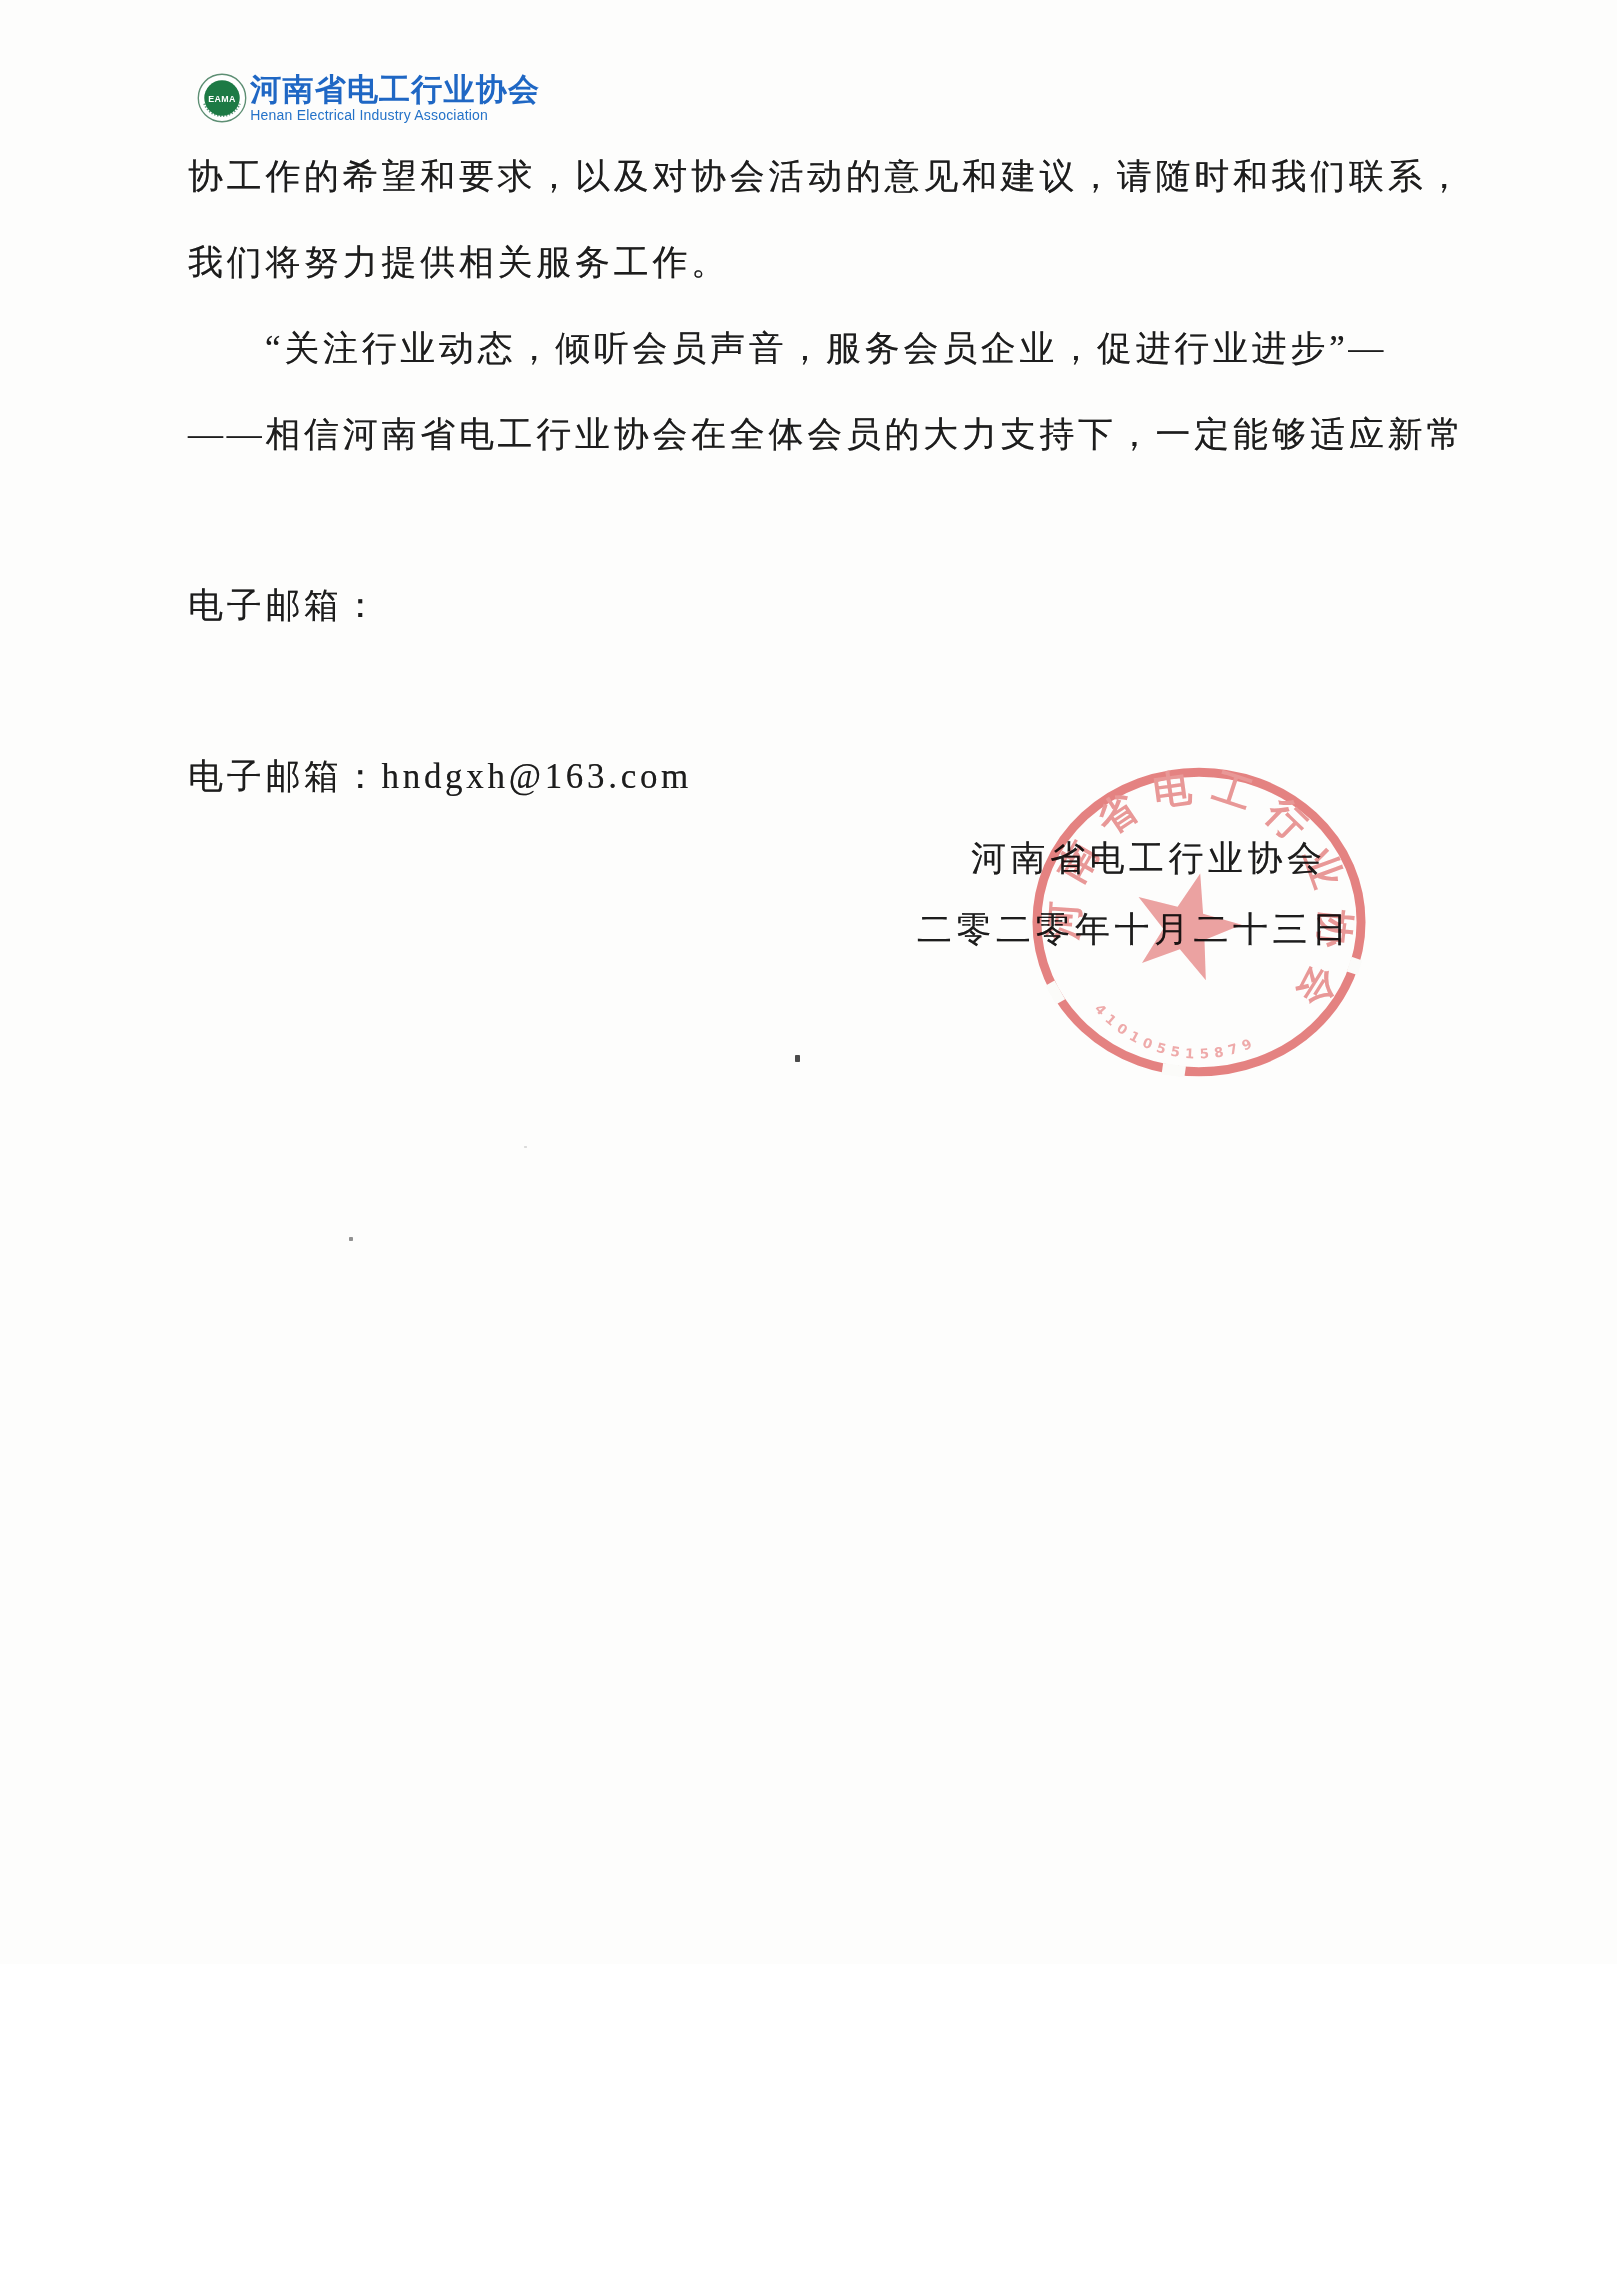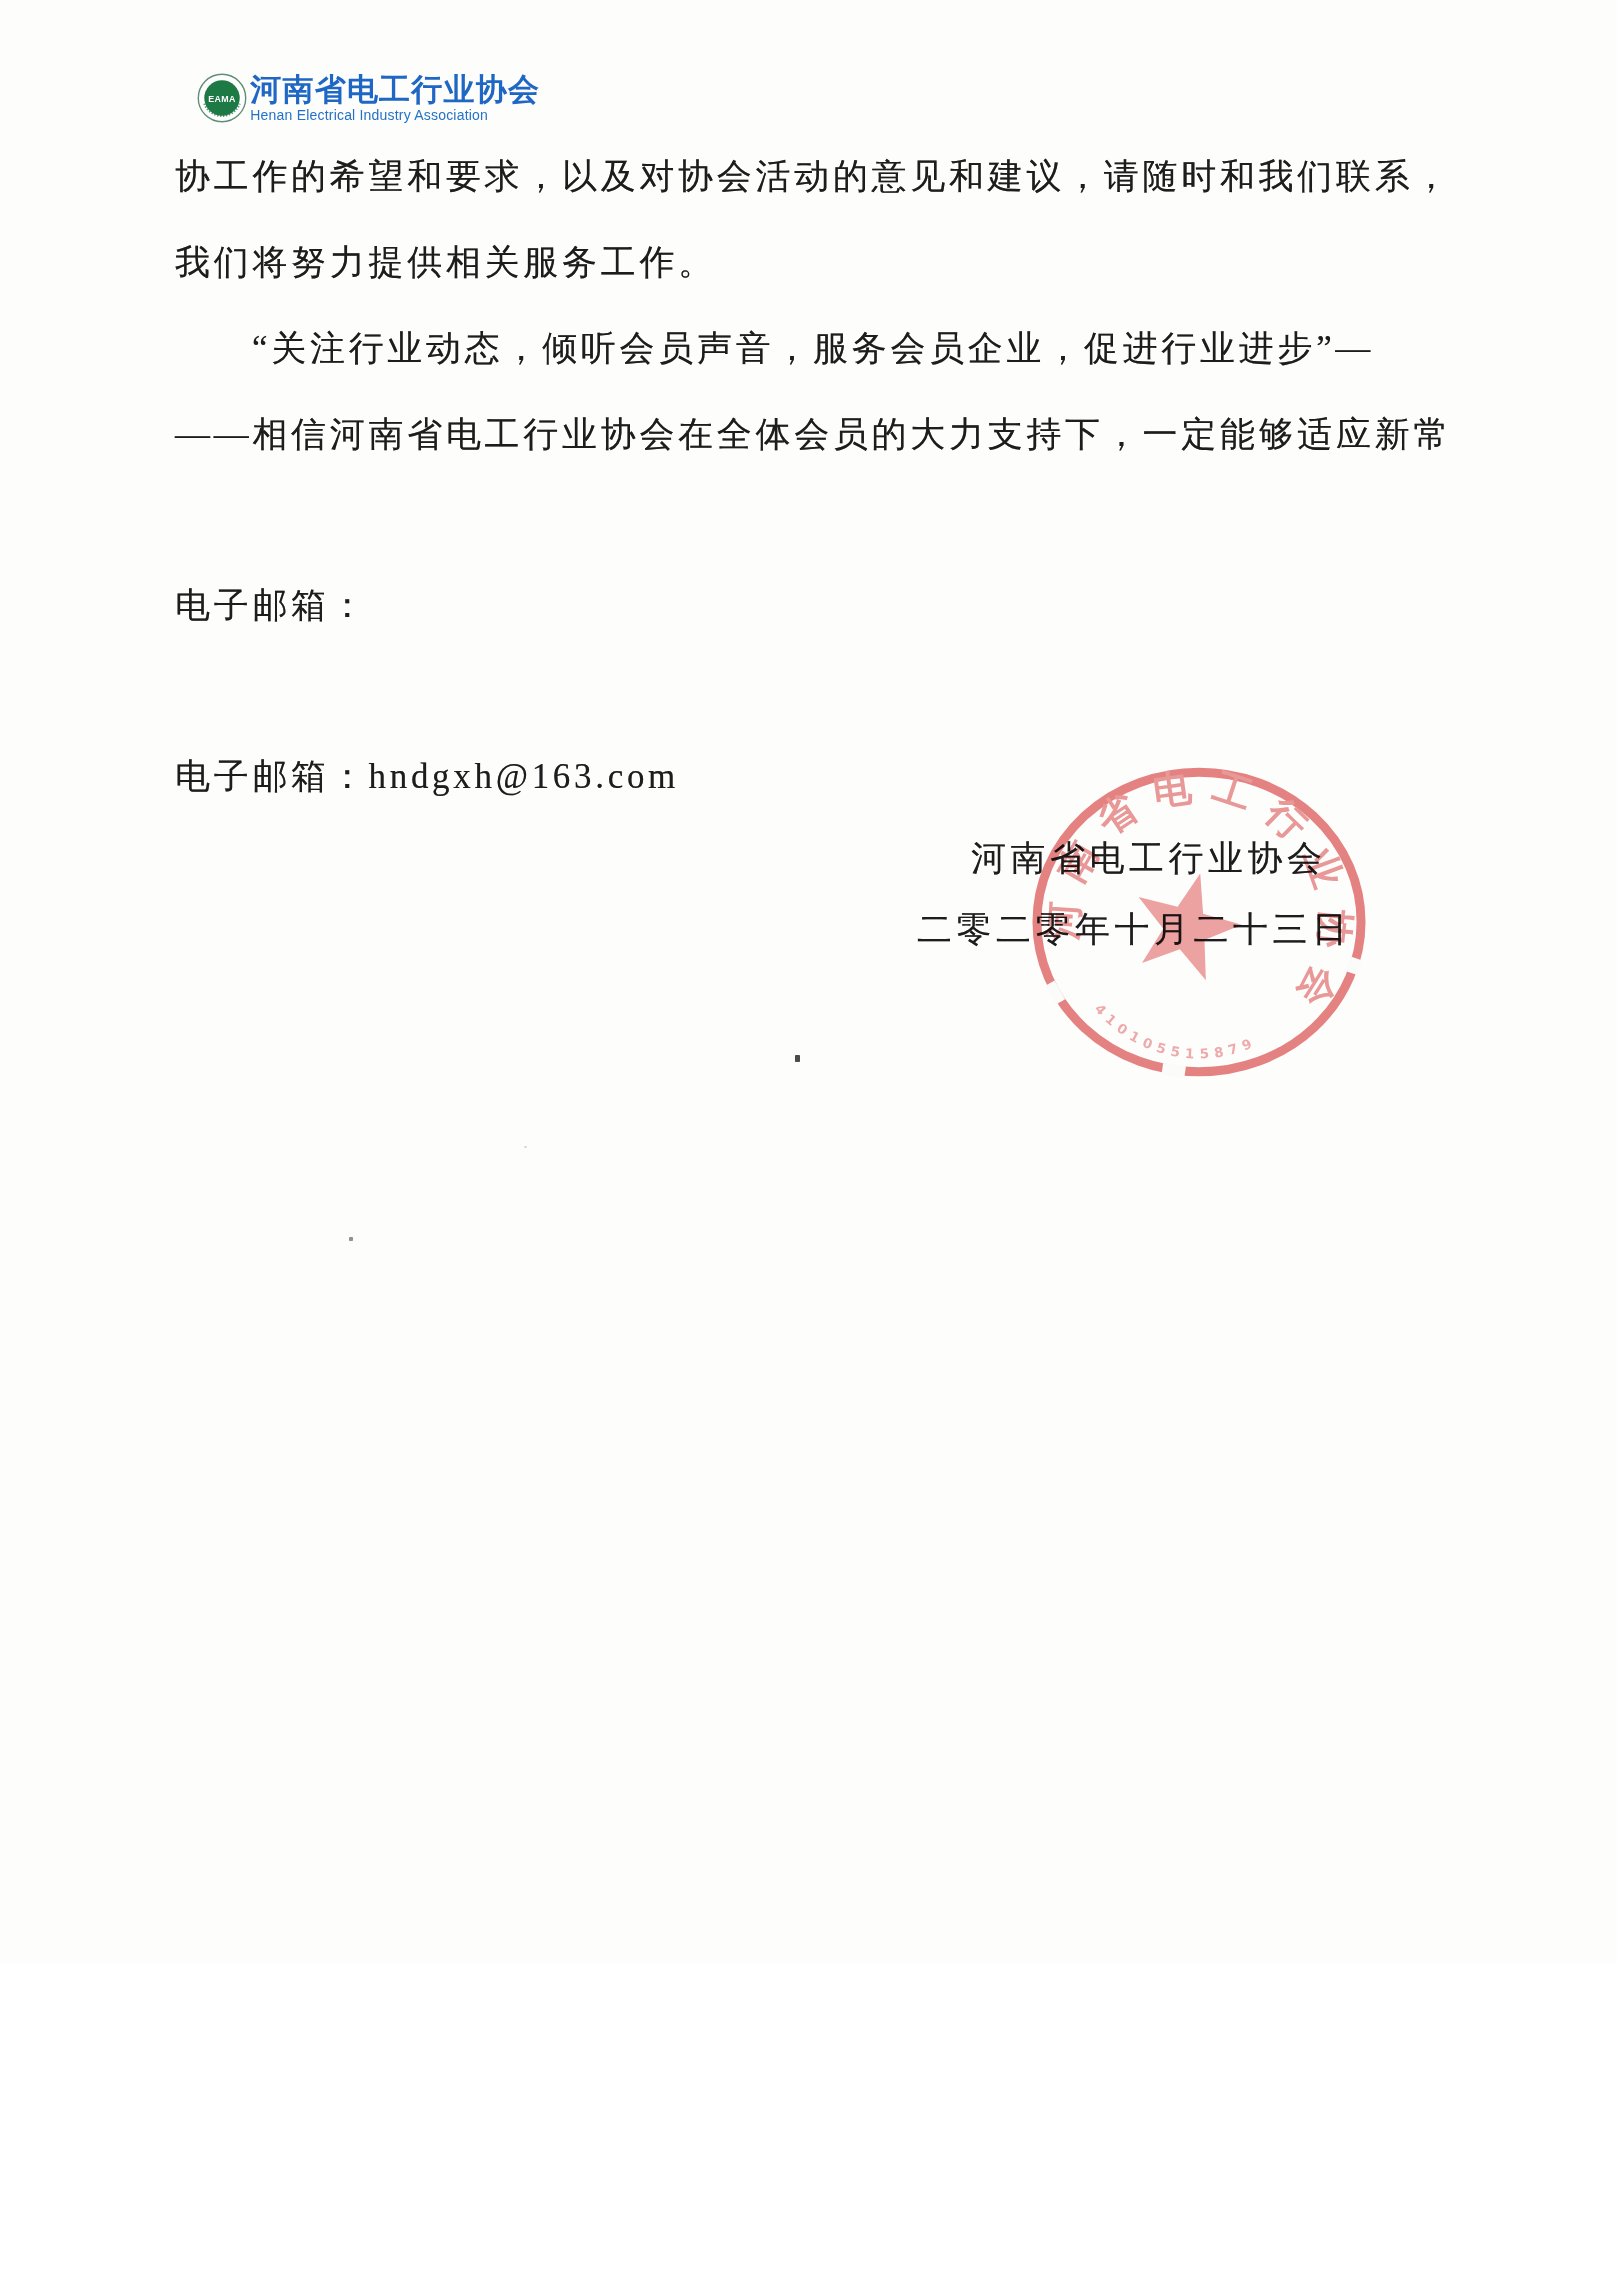--- a/index.html
+++ b/index.html
@@ -38,21 +38,21 @@
     font-weight: 400;
     letter-spacing: 0.2px;
     color: #2472c8;
     line-height: 16.3px;
     white-space: nowrap;
   }
 
   
   .bline {
     position: absolute;
-    left: 175px;
+    left: 188px;
     font-size: 35px;
     letter-spacing: 3.7px;
     color: #1d1d1d;
     white-space: nowrap;
     text-shadow: 0 0 0.5px rgba(20,20,20,0.55);
     line-height: 44px;
   }
   .bline.indent { text-indent: 77px; }
 
   .sig {

